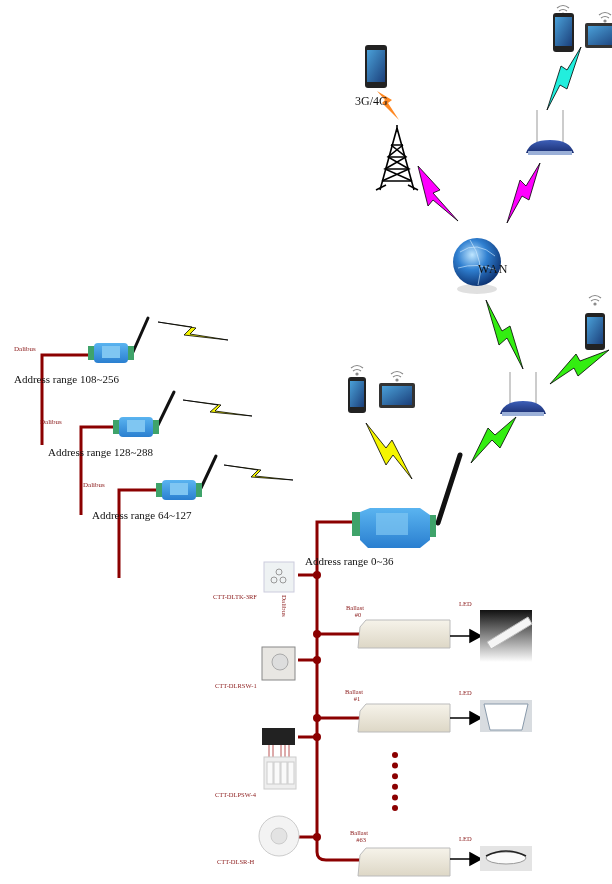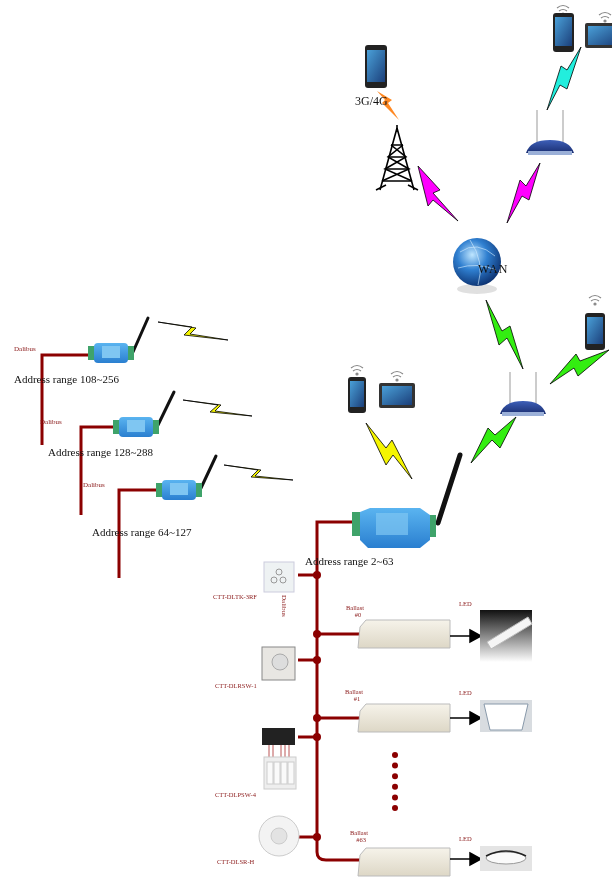--- a/index.html
+++ b/index.html
@@ -269,23 +269,23 @@
 <span class="lbl" style="left:355px;top:94px;font-size:12px;">3G/4G</span>
 <span class="lbl" style="left:478px;top:262px;font-size:12px;letter-spacing:1px;text-align:center;">WAN</span>
 
 <span class="lbl red small" style="left:14px;top:345px;">Dalibus</span>
 <span class="lbl addr" style="left:14px;top:373px;">Address range 108~256</span>
 
 <span class="lbl red small" style="left:40px;top:418px;">Dalibus</span>
 <span class="lbl addr" style="left:48px;top:446px;">Address range 128~288</span>
 
 <span class="lbl red small" style="left:83px;top:481px;">Dalibus</span>
-<span class="lbl addr" style="left:92px;top:526px;">Address range 64~127</span>
-
-<span class="lbl addr" style="left:305px;top:555px;">Address range 2~63</span>
+<span class="lbl addr" style="left:92px;top:509px;">Address range 64~127</span>
+
+<span class="lbl addr" style="left:305px;top:555px;">Address range 0~36</span>
 <span class="lbl red small" style="left:278px;top:595px;transform:rotate(90deg);transform-origin:left top;margin-left:10px;">Dalibus</span>
 
 <span class="lbl red tiny" style="left:213px;top:593px;">CTT-DLTK-3RF</span>
 <span class="lbl red tiny" style="left:215px;top:682px;">CTT-DLRSW-1</span>
 <span class="lbl red tiny" style="left:215px;top:791px;">CTT-DLPSW-4</span>
 <span class="lbl red tiny" style="left:217px;top:858px;">CTT-DLSR-H</span>
 
 <span class="lbl red tiny" style="left:346px;top:604px;text-align:center;"><span>Ballast</span><br><span style="margin-left:6px;">#0</span></span>
 <span class="lbl red tiny" style="left:345px;top:688px;text-align:center;"><span>Ballast</span><br><span style="margin-left:6px;">#1</span></span>
 <span class="lbl red tiny" style="left:350px;top:829px;text-align:center;"><span>Ballast</span><br><span style="margin-left:4px;">#63</span></span>

